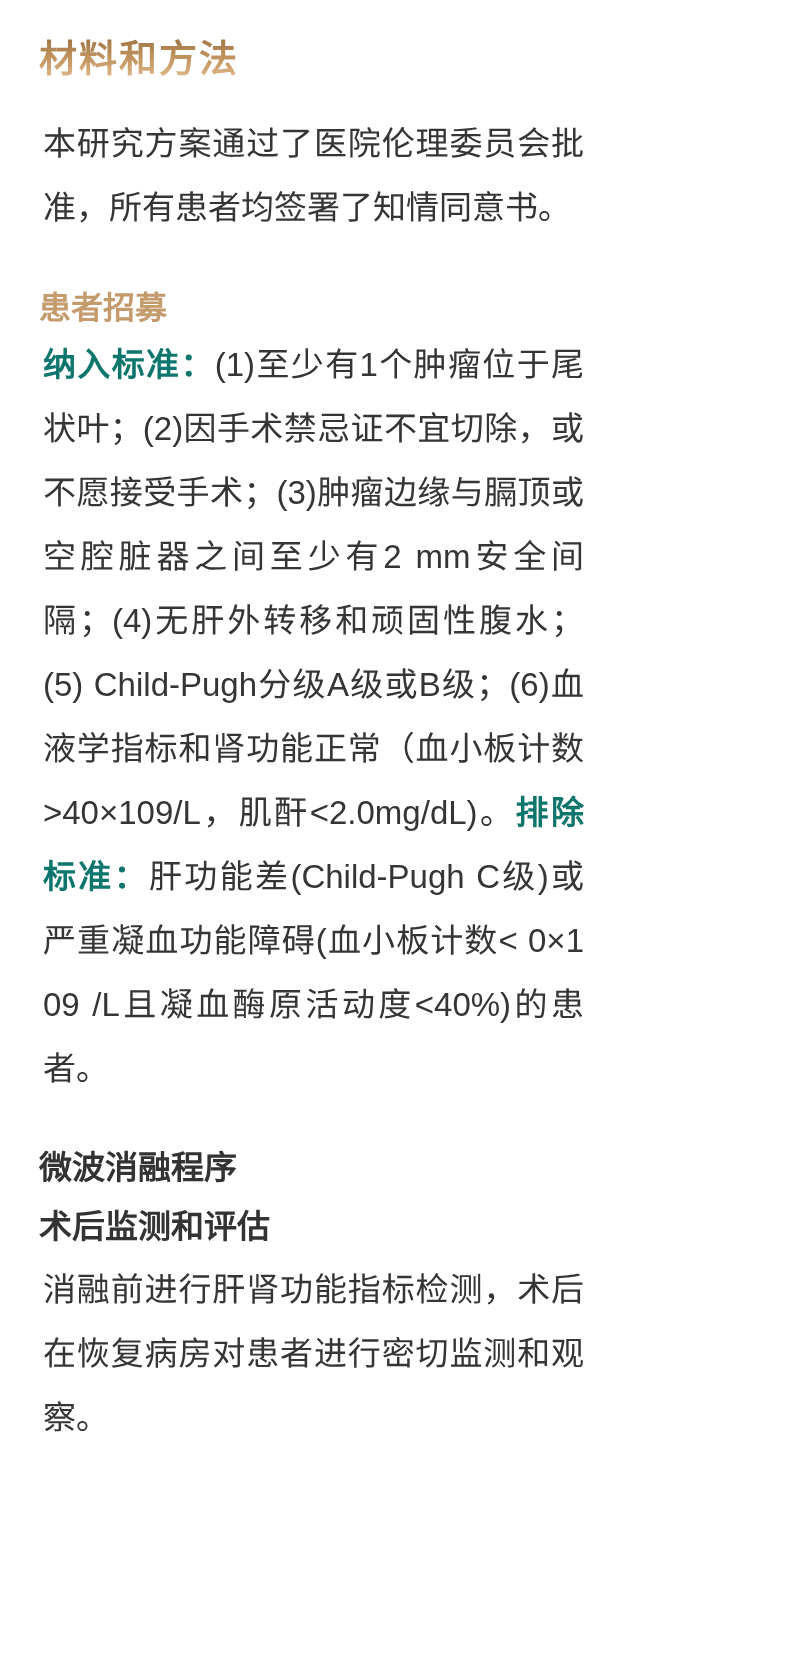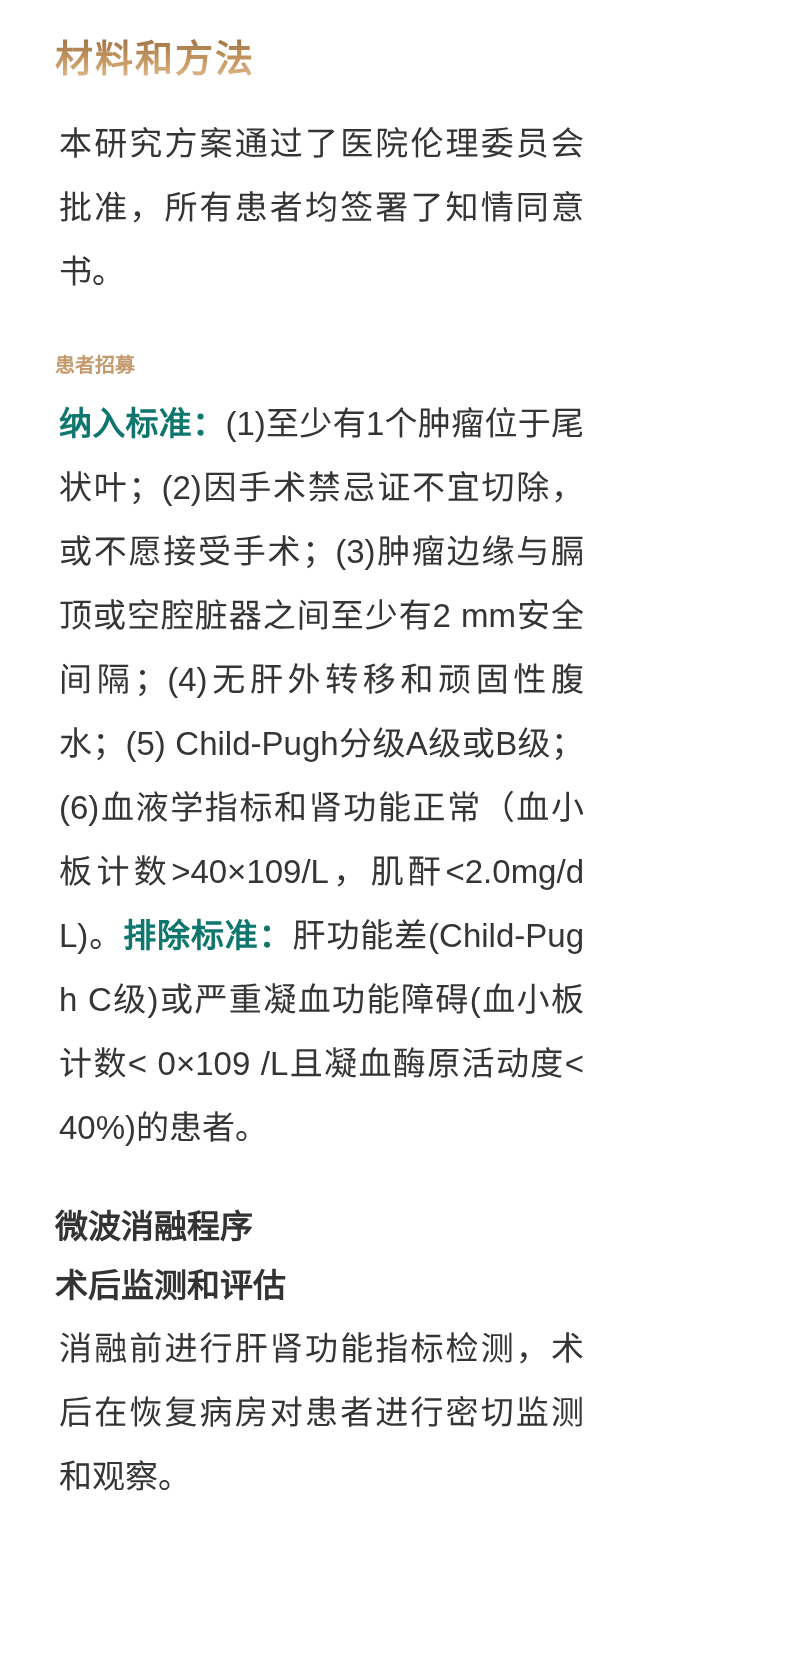--- a/index.html
+++ b/index.html
@@ -8,21 +8,21 @@
     background: #ffffff;
   }
   body {
     width: 800px;
     margin: 0 auto;
     font-family: "Liberation Sans", "DejaVu Sans", sans-serif;
     color: #353535;
     -webkit-font-smoothing: antialiased;
   }
   .page {
-    padding: 30px 55px 46px 55px;
+    padding: 30px 55px 46px 39px;
     box-sizing: border-box;
     width: 643px;
   }
   
   .main-heading {
     font-family: "Liberation Serif", "DejaVu Serif", serif;
     font-size: 38px;
     font-weight: bold;
     line-height: 1.25;
     letter-spacing: 2px;
@@ -33,24 +33,24 @@
     .main-heading {
       background: linear-gradient(180deg, #9d7342 0%, #c89a66 55%, #e8c498 100%);
       -webkit-background-clip: text;
       background-clip: text;
       -webkit-text-fill-color: transparent;
       color: transparent;
     }
   }
   
   .gold-subheading {
-    font-size: 20px;
+    font-size: 32px;
     font-weight: bold;
     color: #c49b6c;
-    margin: 0 0 14px 0;
+    margin: 0 0 4px 0;
     line-height: 1.3;
   }
   
   .dark-subheading {
     font-size: 33px;
     font-weight: bold;
     color: #333333;
     margin: 13px 0 8px 0;
     line-height: 1.4;
   }

